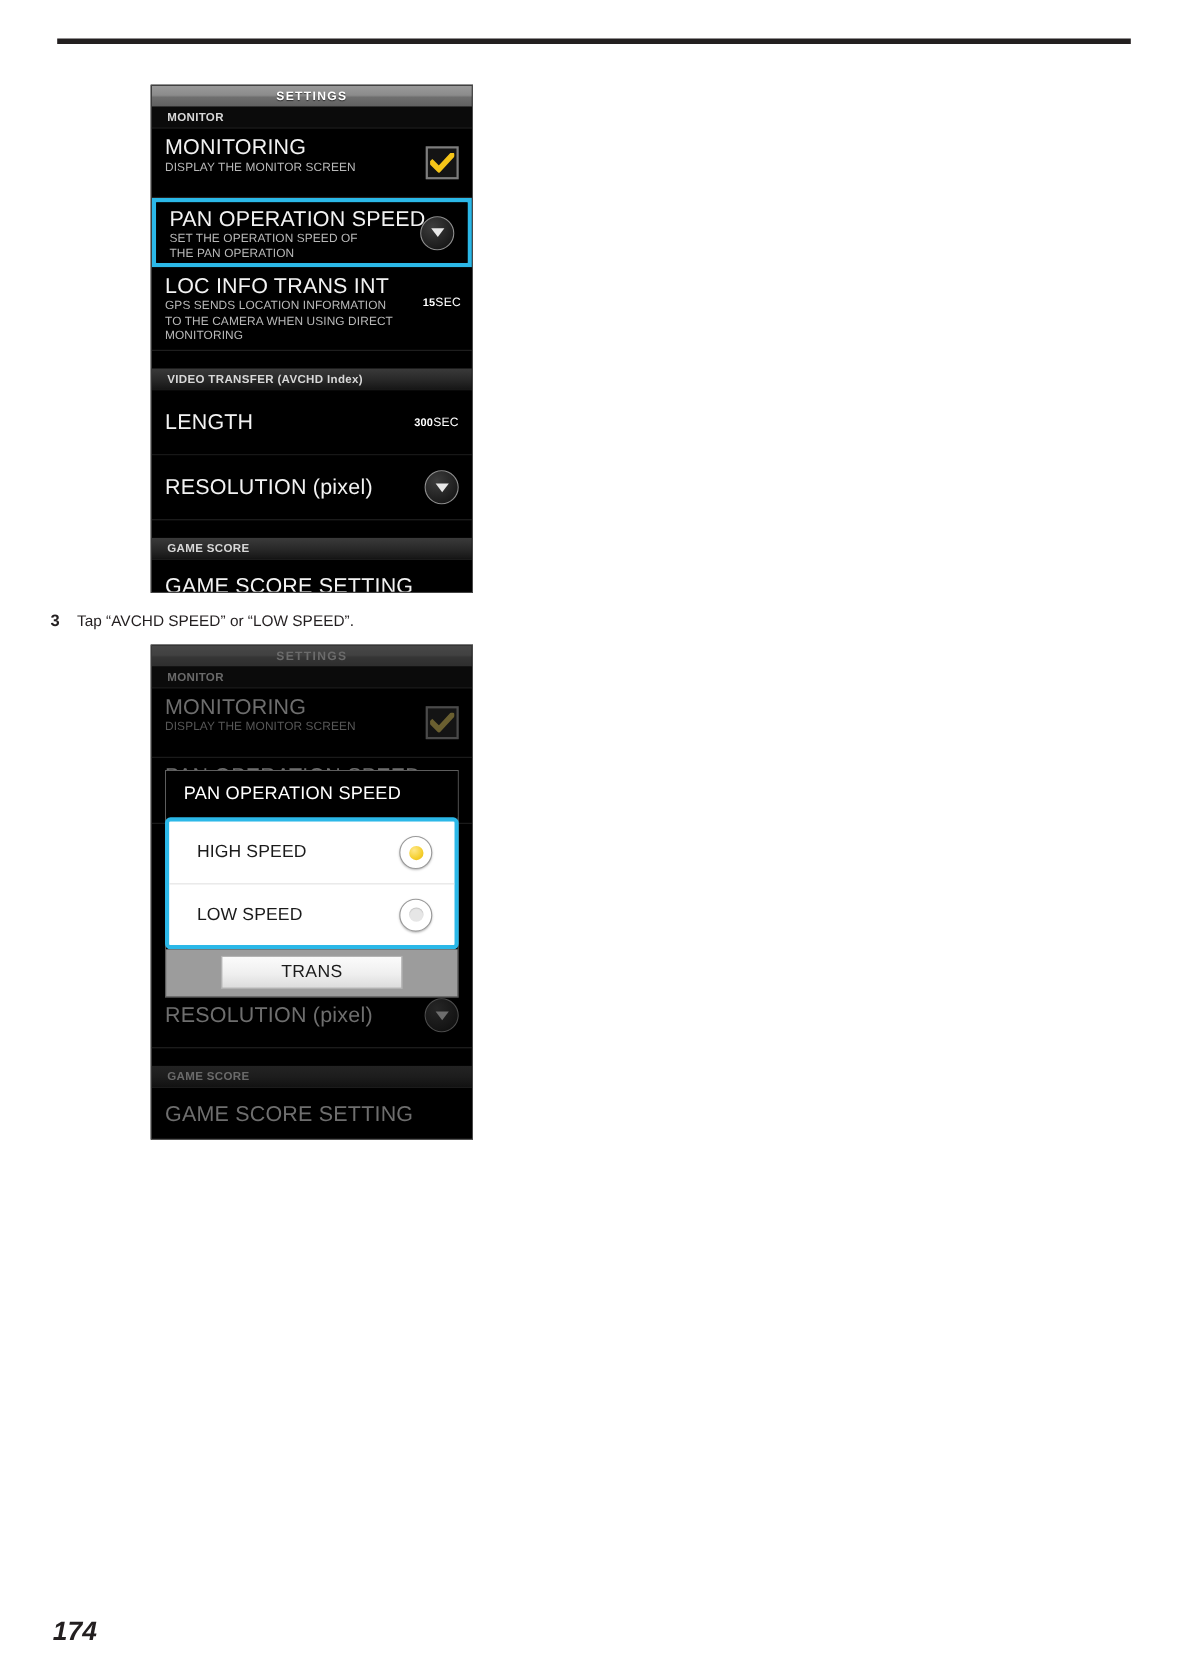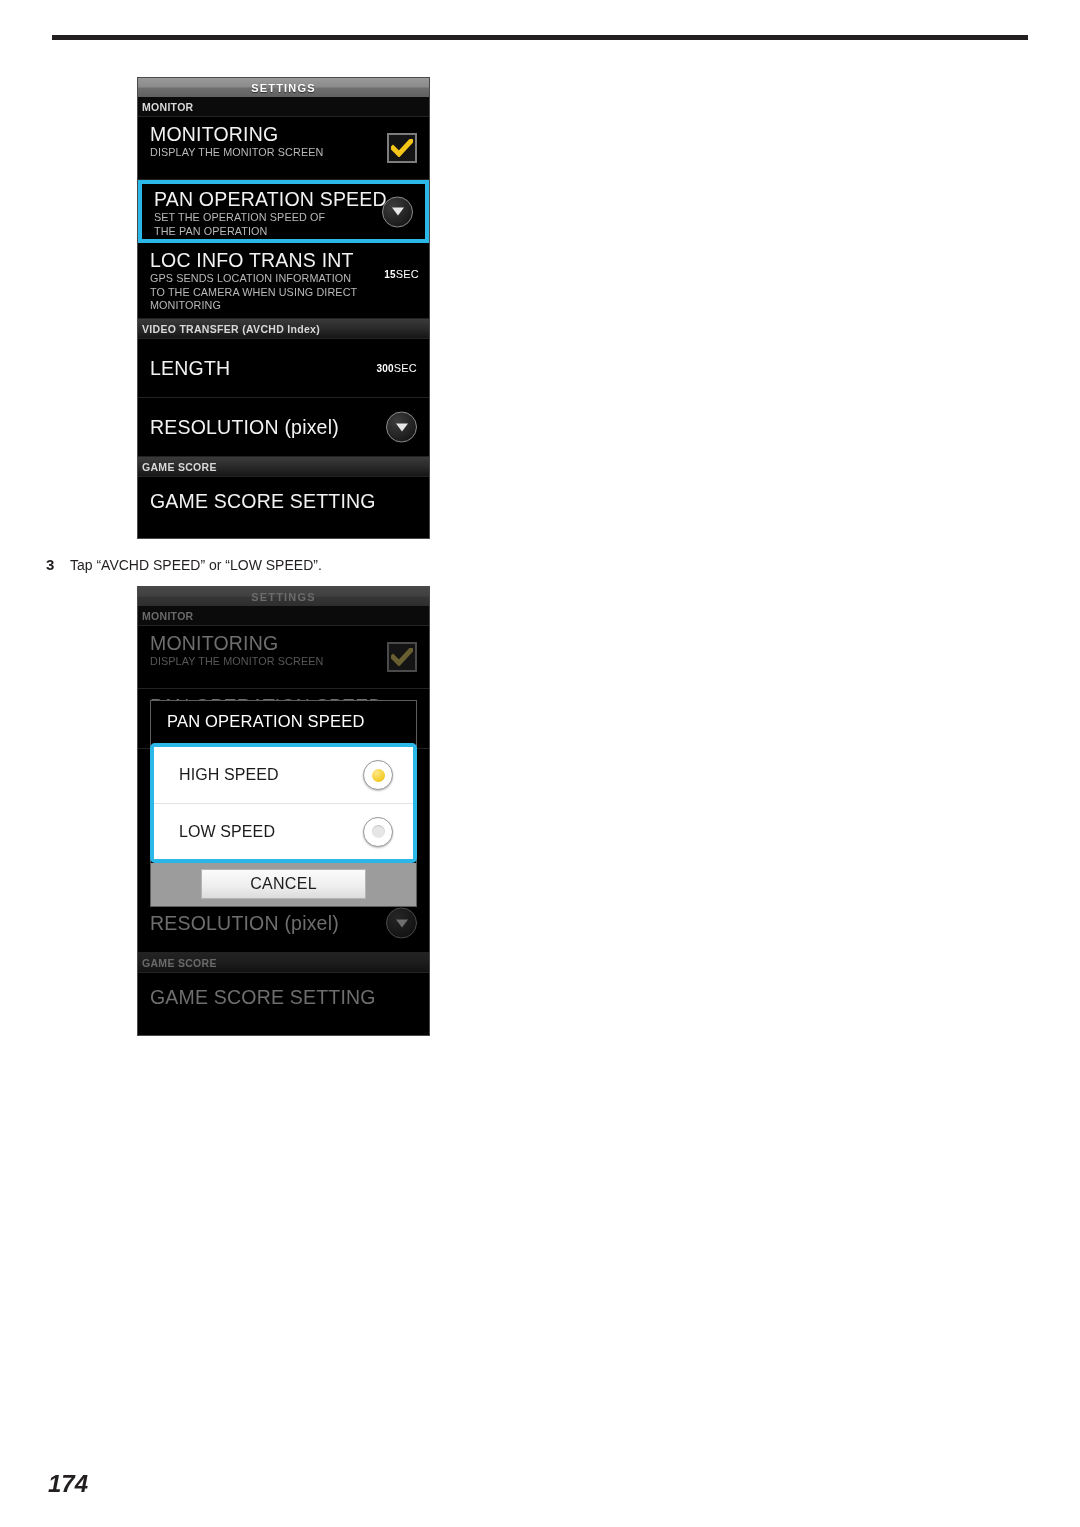--- a/index.html
+++ b/index.html
@@ -94,26 +94,27 @@
   }
   .sectionbar {
     height: 20px;
     background: #0b0b0b;
     color: #d8d8d8;
     font-size: 10.5px;
     font-weight: bold;
     letter-spacing: 0.3px;
     display: flex;
     align-items: center;
-    padding-left: 4px;
+    padding-left: 14px;
     box-sizing: border-box;
     border-bottom: 1px solid #232323;
   }
   .sectionbar.grad {
     background: linear-gradient(to bottom, #3a3a3a 0%, #2a2a2a 50%, #161616 100%);
+    margin-top: 16px;
   }
 
   .row {
     position: relative;
     background: #000000;
     padding: 7px 10px 7px 12px;
     box-sizing: border-box;
     border-bottom: 1px solid #222222;
   }
   .row-title {
@@ -419,18 +420,18 @@
       </div>
       <div class="opt">
         <span class="opt-label">LOW SPEED</span>
         <span class="radio">
             <span class="dot"></span>
           </span>
       </div>
     </div>
 
     <div class="modal-footer">
-      <div class="cancel-btn">CANCEL</div>
+      <div class="cancel-btn">TRANS</div>
     </div>
   </div>
 </div>
 
 <div class="page-number">174</div>
 
 </body></html>

